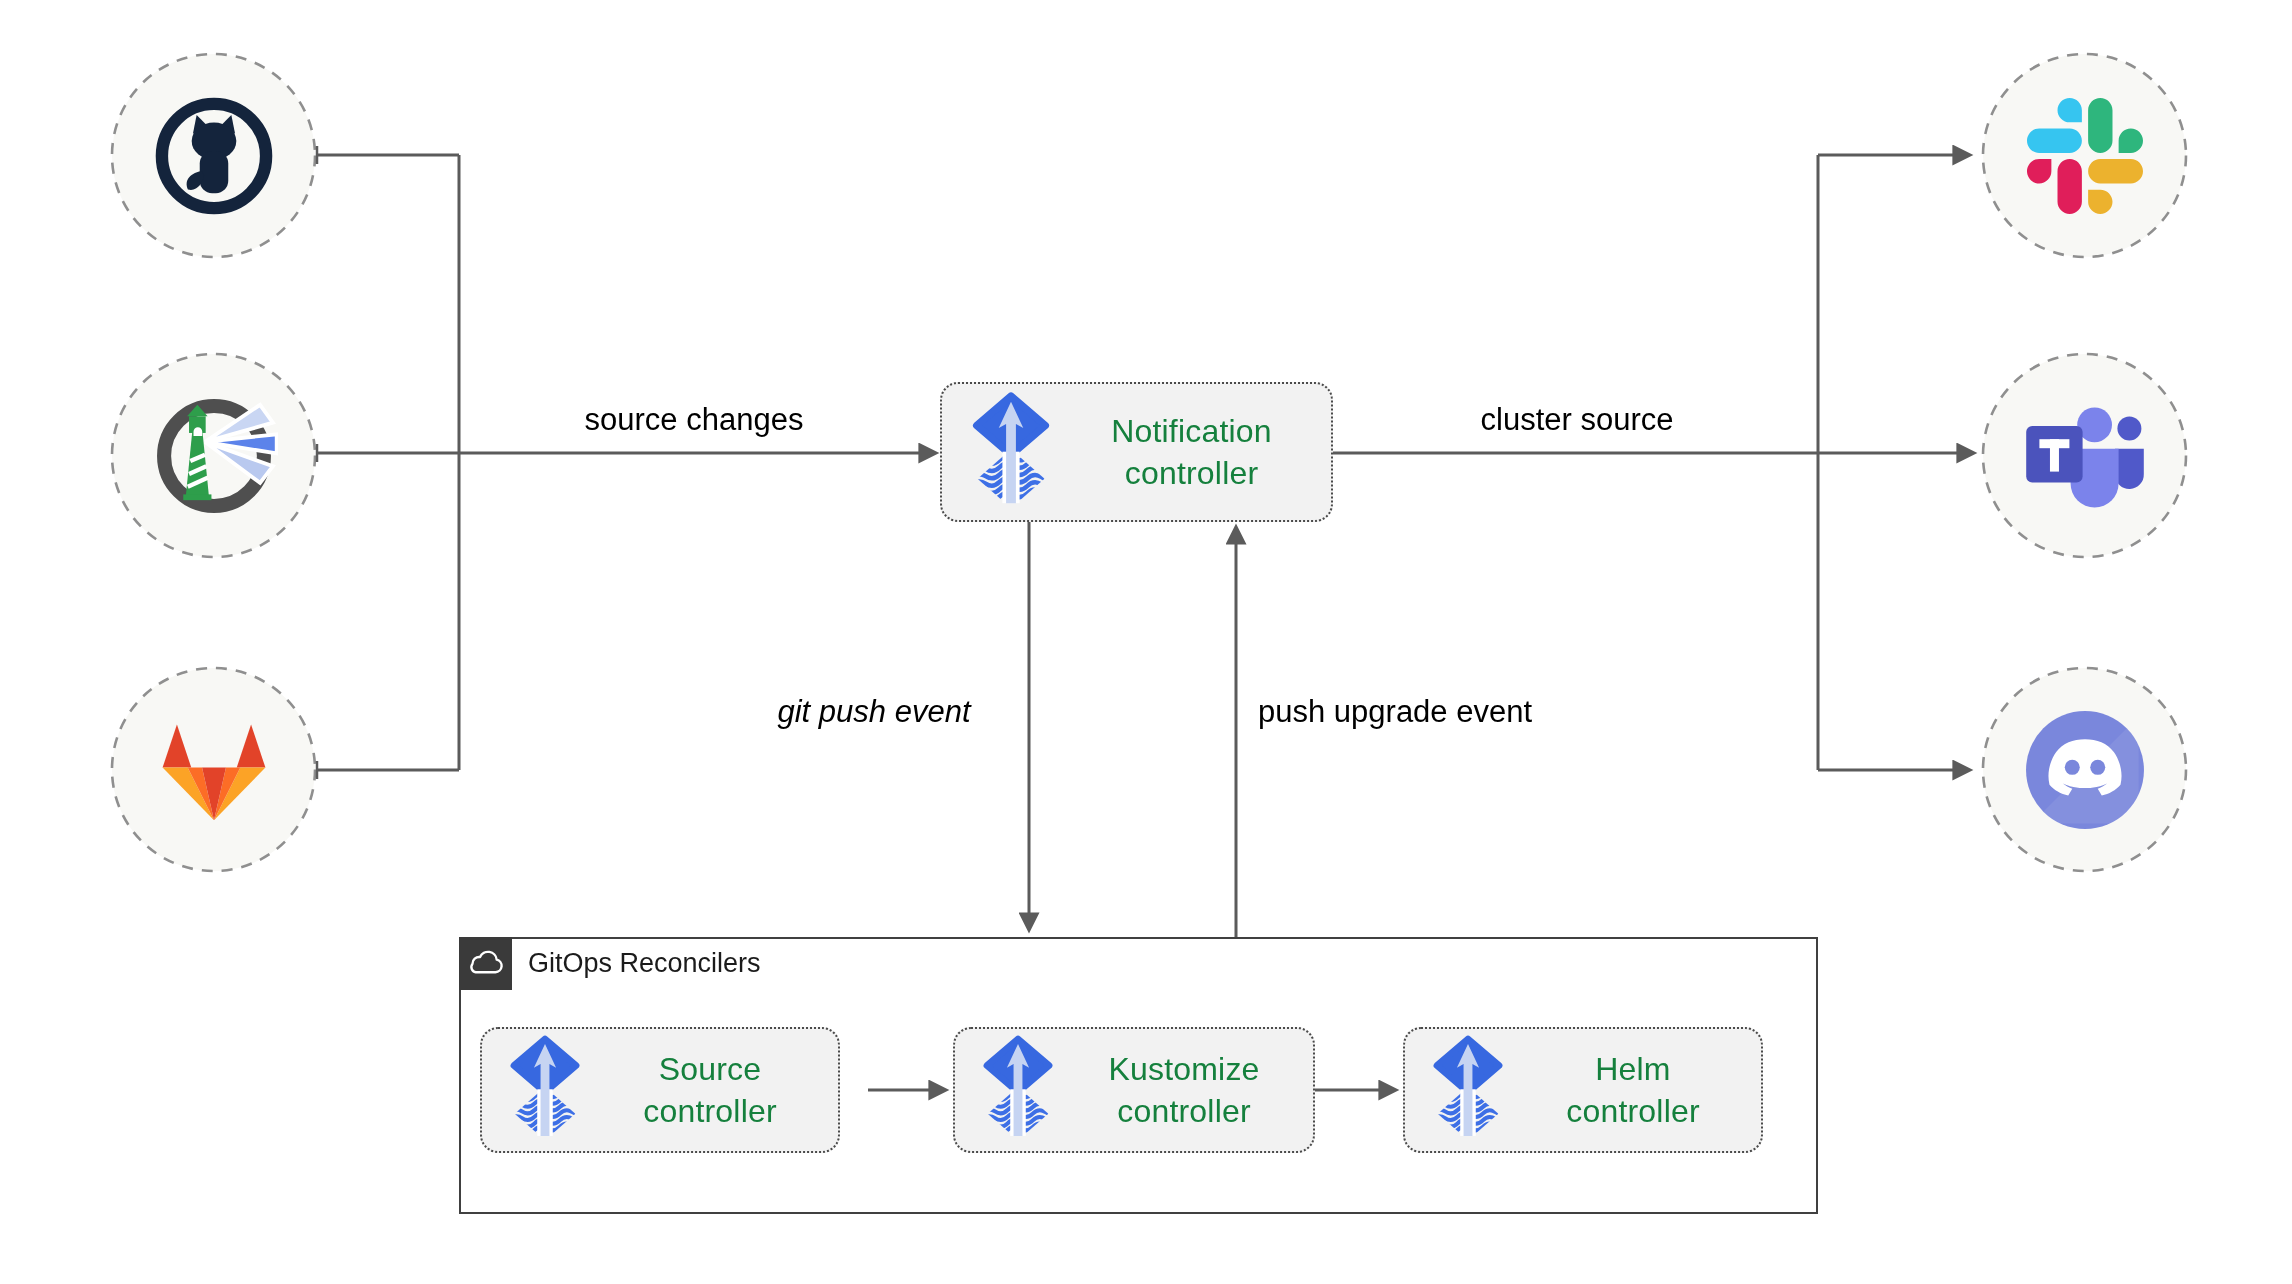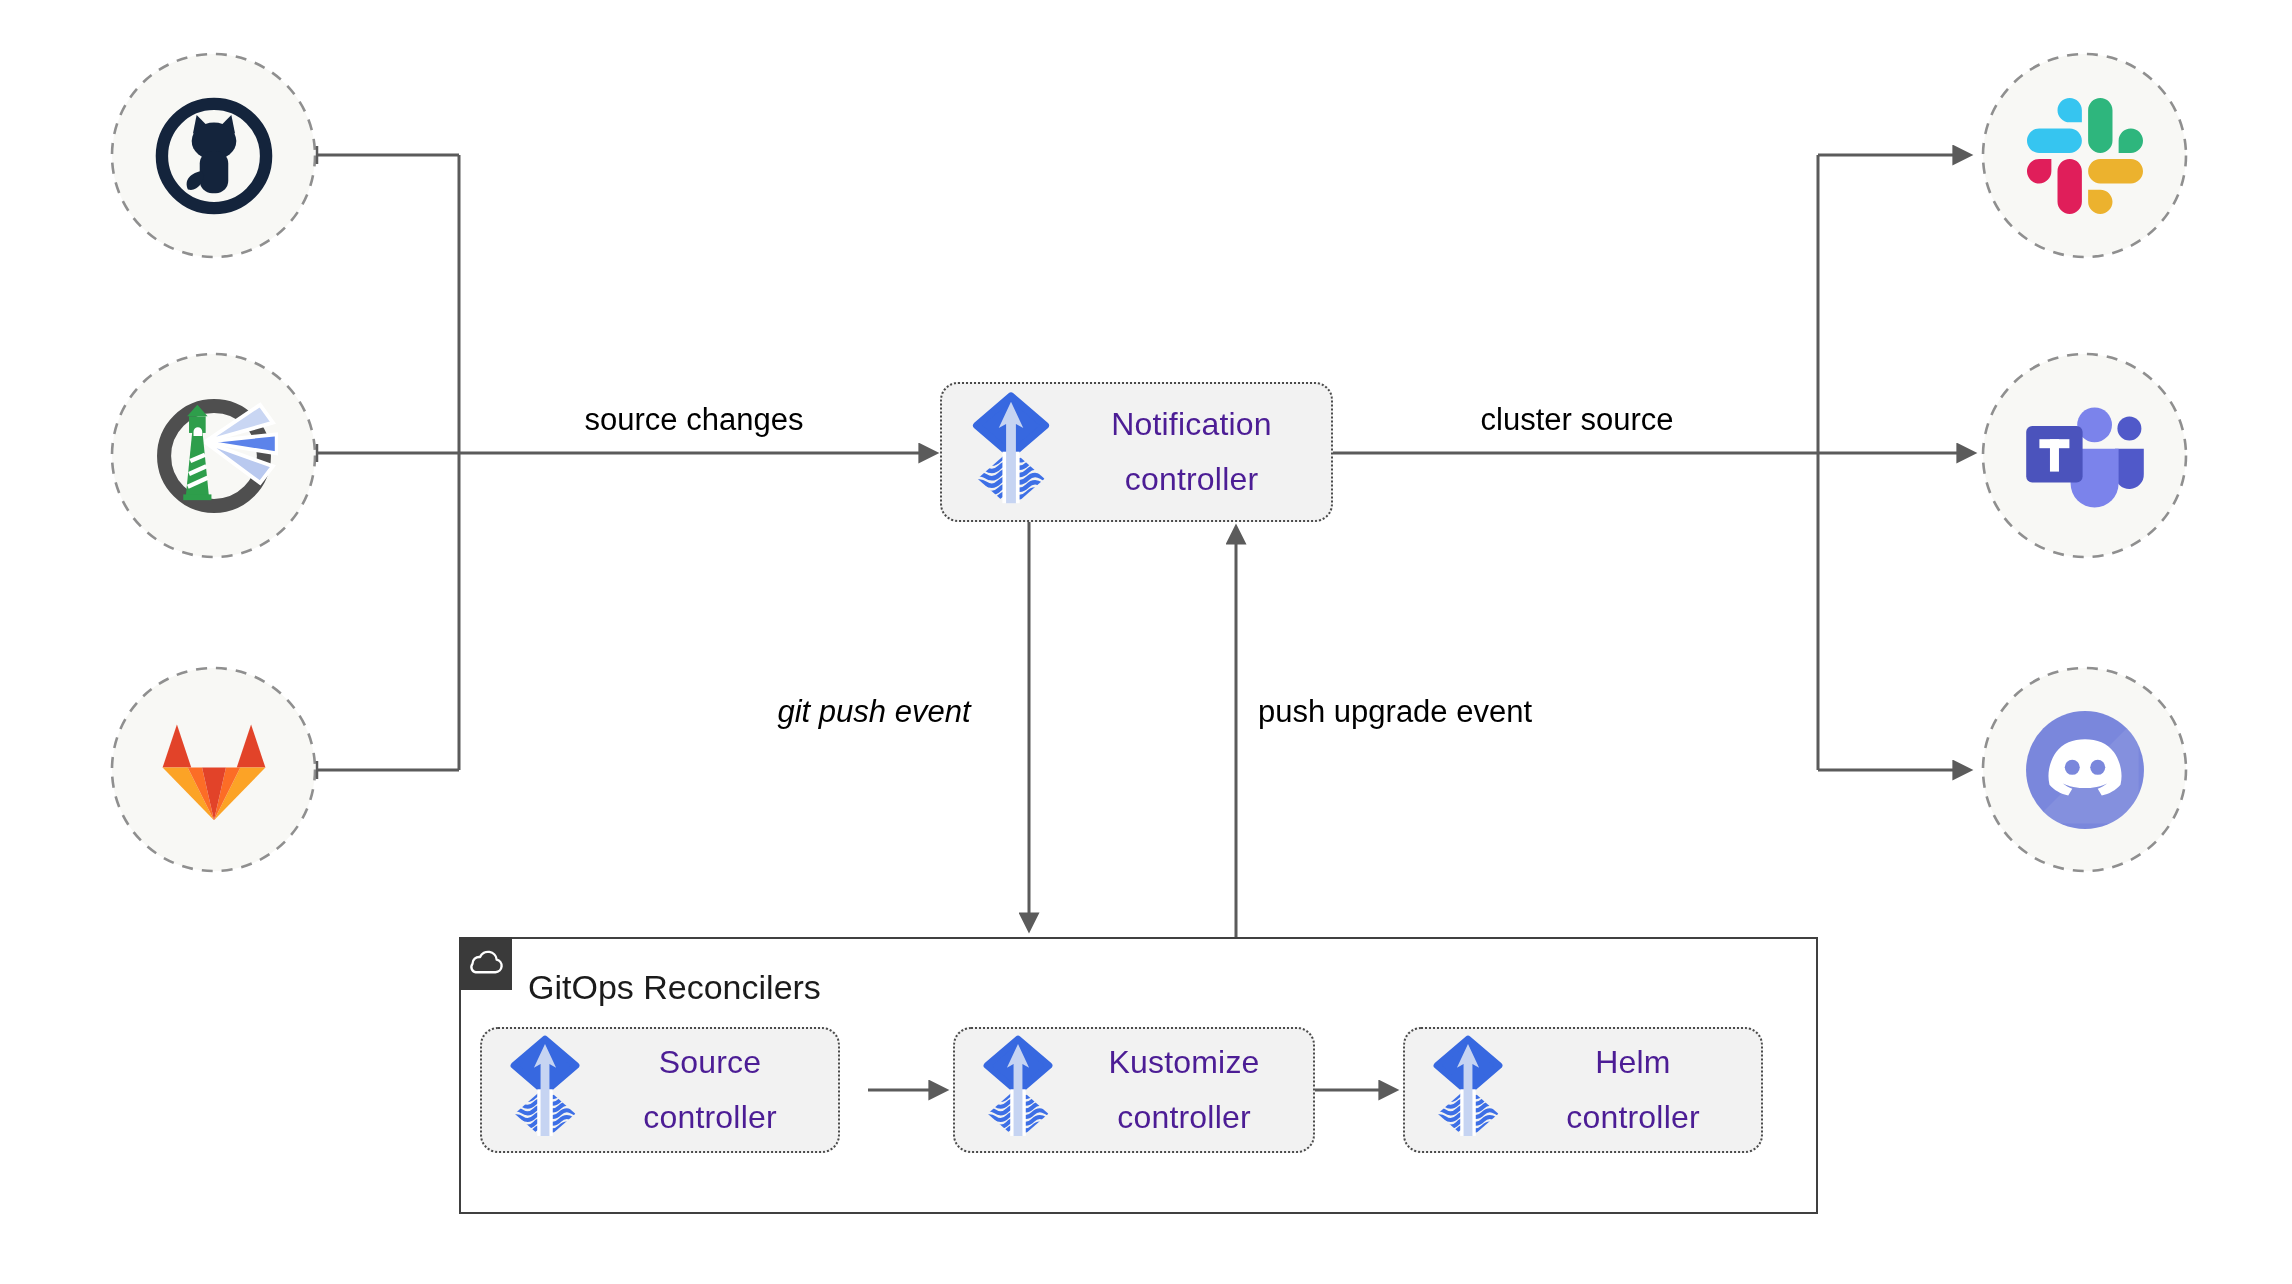--- a/index.html
+++ b/index.html
@@ -11,29 +11,29 @@
 
   
   .io-node{position:absolute;width:207px;height:207px;z-index:2;}
   .io-node .ring{position:absolute;left:0;top:0;}
   .io-node .glyph{position:absolute;left:50%;top:50%;transform:translate(-50%,-50%);}
 
   
   .ctl-box{position:absolute;background:#f2f2f2;border:2.5px dotted #4a4a4a;border-radius:18px;
            box-sizing:border-box;display:flex;align-items:center;z-index:3;}
   .ctl-box .flux{flex:0 0 auto;}
-  .ctl-box .lbl{flex:1 1 auto;text-align:center;font-size:32px;line-height:55px;color:#4c1d95;
+  .ctl-box .lbl{flex:1 1 auto;text-align:center;font-size:32px;line-height:42px;color:#15803d;
                 white-space:pre-line;letter-spacing:0.2px;}
 
   
   .container-box{position:absolute;left:459px;top:937px;width:1359px;height:277px;
                  border:2.5px solid #404040;background:#ffffff;box-sizing:border-box;z-index:1;}
   .container-badge{position:absolute;left:459px;top:937px;width:53px;height:53px;background:#3a3a3a;
                    display:flex;align-items:center;justify-content:center;z-index:4;}
-  .container-title{position:absolute;left:528px;top:948px;font-size:34px;color:#1b1b1b;z-index:4;margin-top:20px;}
+  .container-title{position:absolute;left:528px;top:948px;font-size:27px;color:#1b1b1b;z-index:4;}
 
   
   .edge-label{position:absolute;font-size:31px;color:#000000;z-index:5;}
   .lb-center{width:320px;text-align:center;}
 </style>
 </head>
 <body>
 
 <div class="canvas">
 

